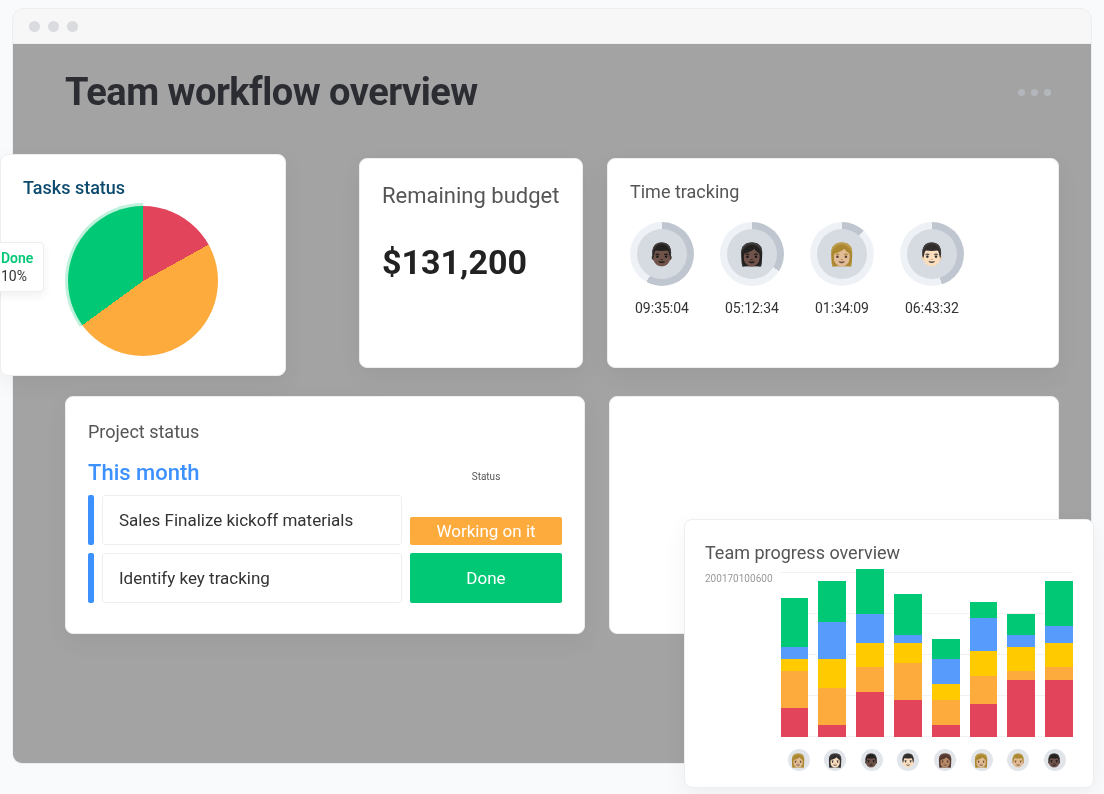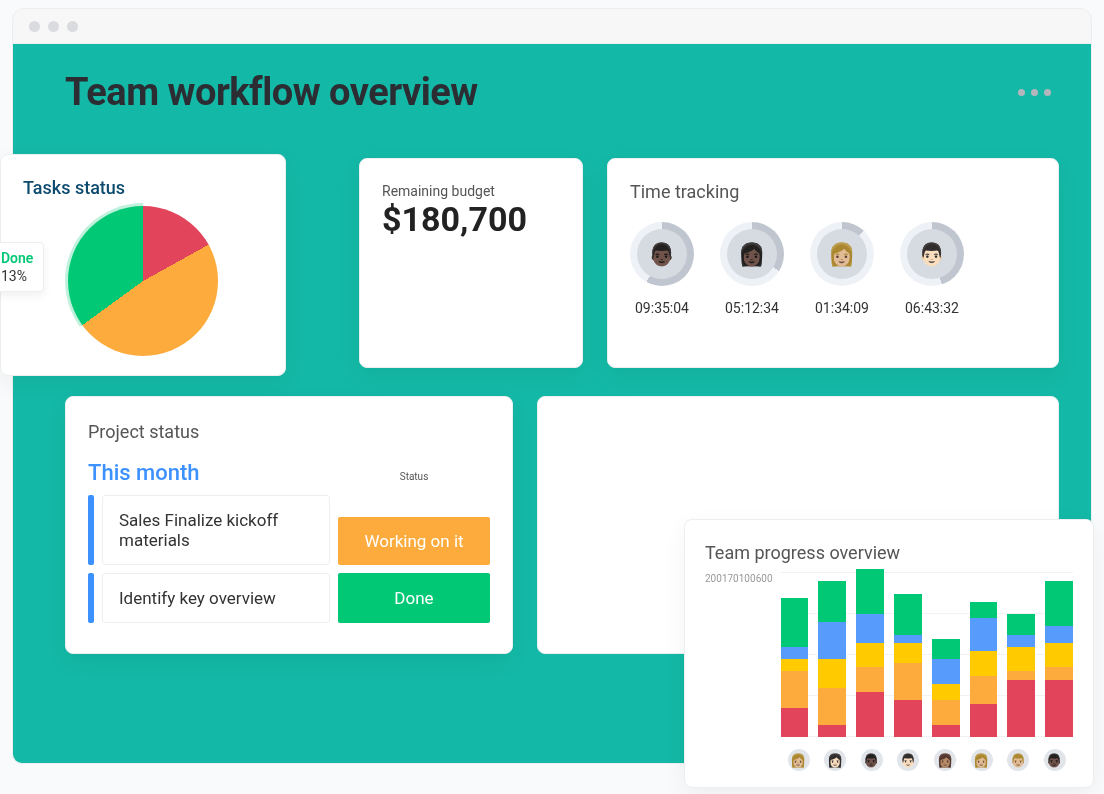--- a/index.html
+++ b/index.html
@@ -21,21 +21,21 @@
     align-items: center;
     padding-left: 16px;
     gap: 8px;
     margin: 8px 12px 0 12px;
   }
   .traffic-dot {
     width: 11px; height: 11px; border-radius: 50%;
     background: #d9dbde;
   }
   .window {
-    background: #14b8a6;
+    background: #a3a3a3;
     margin: 0 12px;
     border: 1px solid #eceef0;
     border-top: none;
     border-radius: 0 0 10px 10px;
     padding: 26px 32px 40px 52px;
     min-height: 720px;
     position: relative;
   }
   .header-row {
     display: flex; justify-content: space-between; align-items: center;
@@ -100,21 +100,21 @@
     gap:24px;
     align-items:stretch;
   }
   .spacer-left { width:270px; flex-shrink:0; }
   .budget-card {
     flex:0 0 224px;
     padding:24px 22px;
     display:flex; flex-direction:column; justify-content:flex-start;
     min-height:210px;
   }
-  .budget-card h3 { font-size:14px; font-weight:400; color:#555; }
+  .budget-card h3 { font-size:22px; font-weight:400; color:#555; margin-bottom:34px; }
   .budget-value { font-size:34px; font-weight:700; color:#222; }
 
   .tracking-card {
     flex:1;
     padding:22px 22px 20px 22px;
     min-height:210px;
   }
   .tracking-card h3 { font-size:18px; font-weight:400; color:#555; margin-bottom:20px; }
   .trackers { display:flex; gap:26px; }
   .tracker { display:flex; flex-direction:column; align-items:center; gap:14px; }
@@ -128,21 +128,21 @@
     width:50px; height:50px; border-radius:50%;
     display:flex; align-items:center; justify-content:center;
     font-size:22px;
     background:#d6dbe2;
   }
   .tracker-time { font-size:14px; color:#333; }
 
   
   .mid-row { display:flex; gap:24px; margin-top:28px; }
   .project-card {
-    width:448px;
+    width:520px;
     padding:24px 22px 22px 22px;
   }
   .project-card h3 { font-size:18px; font-weight:400; color:#555; margin-bottom:18px; }
   .month-row { display:flex; align-items:baseline; justify-content:space-between; margin-bottom:10px; }
   .month-label { font-size:22px; font-weight:500; color:#3d91ff; }
   .status-hdr { font-size:10px; color:#555; width:152px; text-align:center; }
 
   .task-row {
     display:flex; align-items:stretch; gap:8px; margin-bottom:8px;
   }
@@ -241,21 +241,21 @@
         <span></span>
         <span></span>
     </div>
   </div>
 
   <div class="top-row">
     <div class="spacer-left"></div>
 
     <div class="card budget-card">
       <h3>Remaining budget</h3>
-      <div class="budget-value">$180,700</div>
+      <div class="budget-value">$131,200</div>
     </div>
 
     <div class="card tracking-card">
       <h3>Time tracking</h3>
       <div class="trackers" id="trackers">
           <div class="tracker">
     <div class="avatar-ring" style="background: conic-gradient(#c0c6cf 0deg 209deg, #eef1f5 209deg 360deg);">
       <div class="avatar">👨🏿</div>
     </div>
     <div class="tracker-time">09:35:04</div>
@@ -290,40 +290,40 @@
         <div class="status-hdr">Status</div>
       </div>
       <div id="project-rows">
           <div class="task-row">
     <div class="bar"></div>
     <div class="name">Sales Finalize kickoff materials</div>
     <div class="status-chip chip-working">Working on it</div>
           </div>
           <div class="task-row">
     <div class="bar"></div>
-    <div class="name">Identify key overview</div>
+    <div class="name">Identify key tracking</div>
     <div class="status-chip chip-done">Done</div>
           </div>
         </div>
     </div>
 
     <div class="empty-card"></div>
   </div>
 
 </div>
 
 <div class="card tasks-card">
   <h3>Tasks status</h3>
   <div class="pie-wrap">
     <div class="pie">
       <div class="pie-slice-highlight"></div>
     </div>
     <div class="pie-tooltip">
       <div class="label">Done</div>
-      <div class="pct">13%</div>
+      <div class="pct">10%</div>
     </div>
   </div>
 </div>
 
 <div class="card progress-card">
   <h3>Team progress overview</h3>
   <div class="chart-area">
     <div class="y-axis" id="y-axis">
         <div>200</div>
         <div>170</div>

